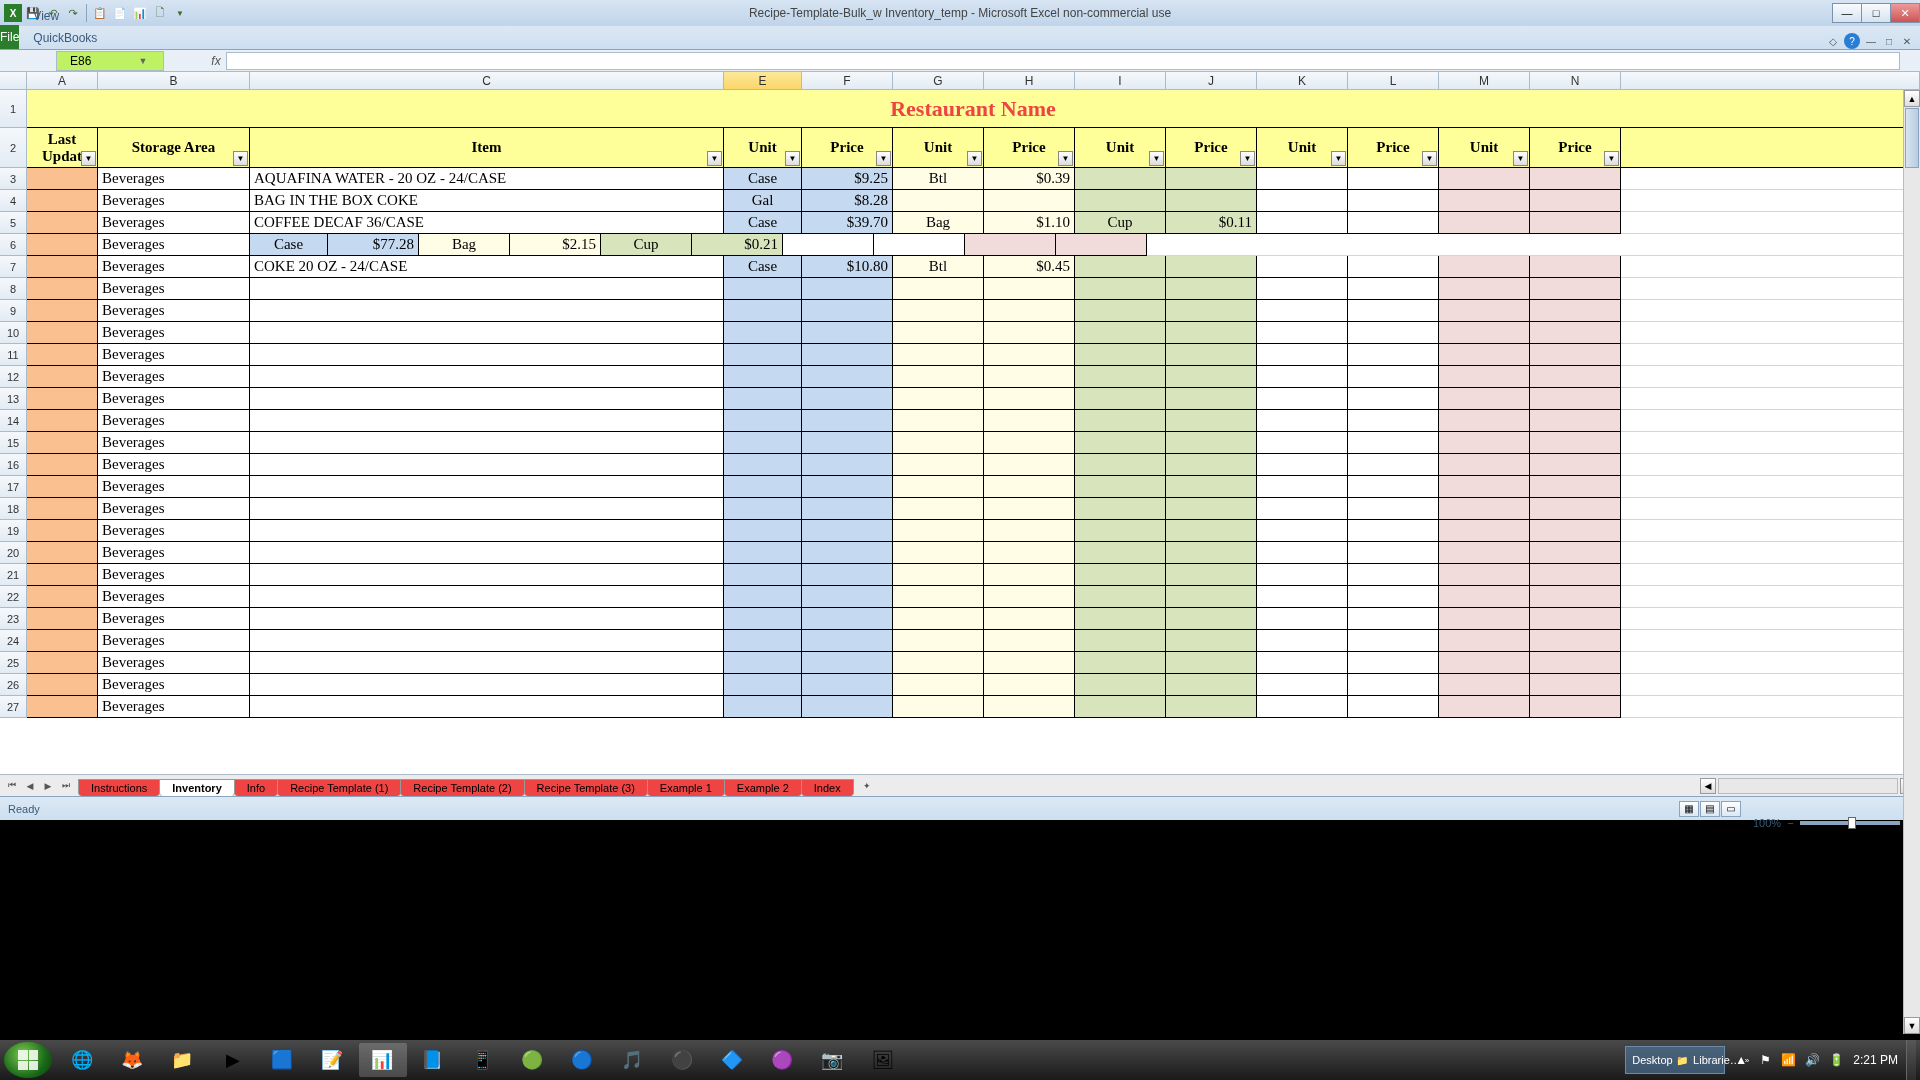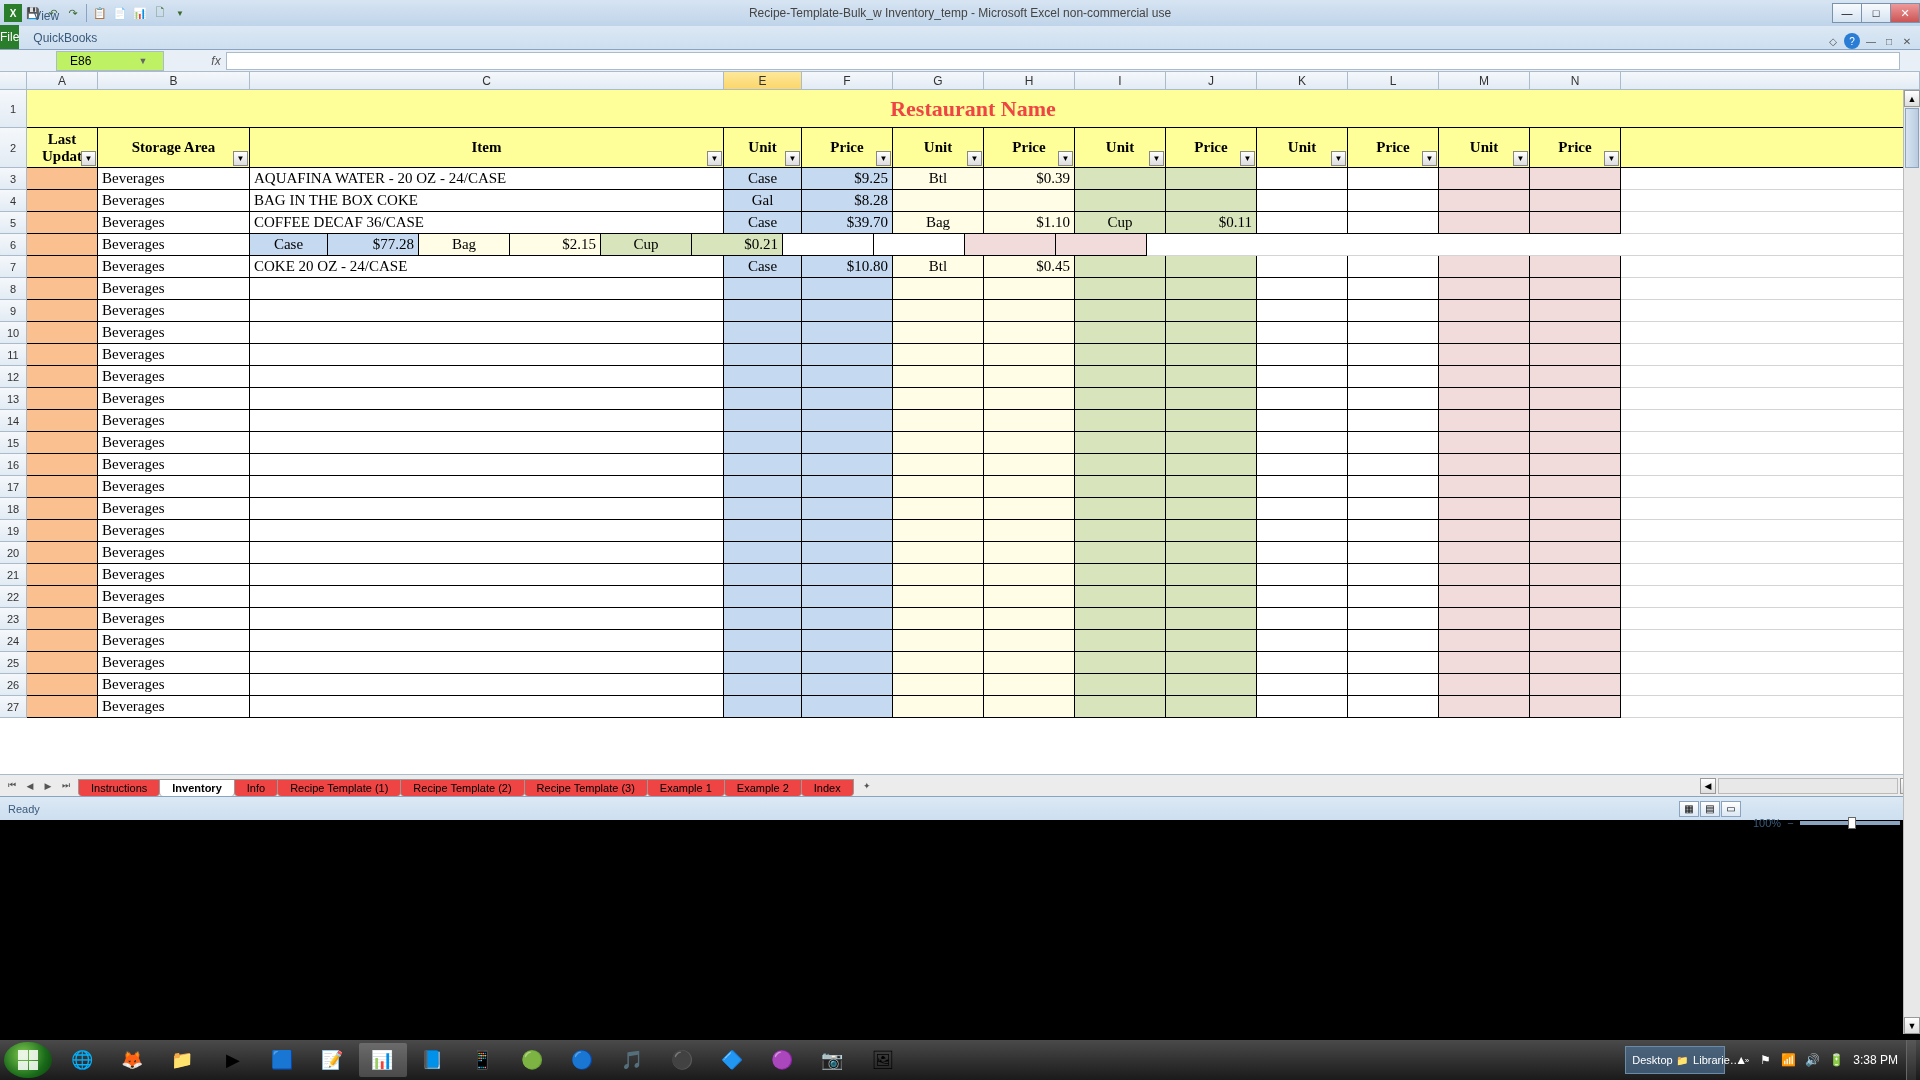--- a/index.html
+++ b/index.html
@@ -703,16 +703,16 @@
       <span>Desktop</span>
       <span style="font-size:10px">📁</span>
       <span>Librarie…</span>
       <span style="font-size:8px">»</span>
     </div>
     <div class="tray-icon">▲</div>
     <div class="tray-icon">⚑</div>
     <div class="tray-icon">📶</div>
     <div class="tray-icon">🔊</div>
     <div class="tray-icon">🔋</div>
-    <span>3:38 PM</span>
+    <span>2:21 PM</span>
     <div class="show-desk"></div>
   </div>
 </div>
 
 </body></html>

